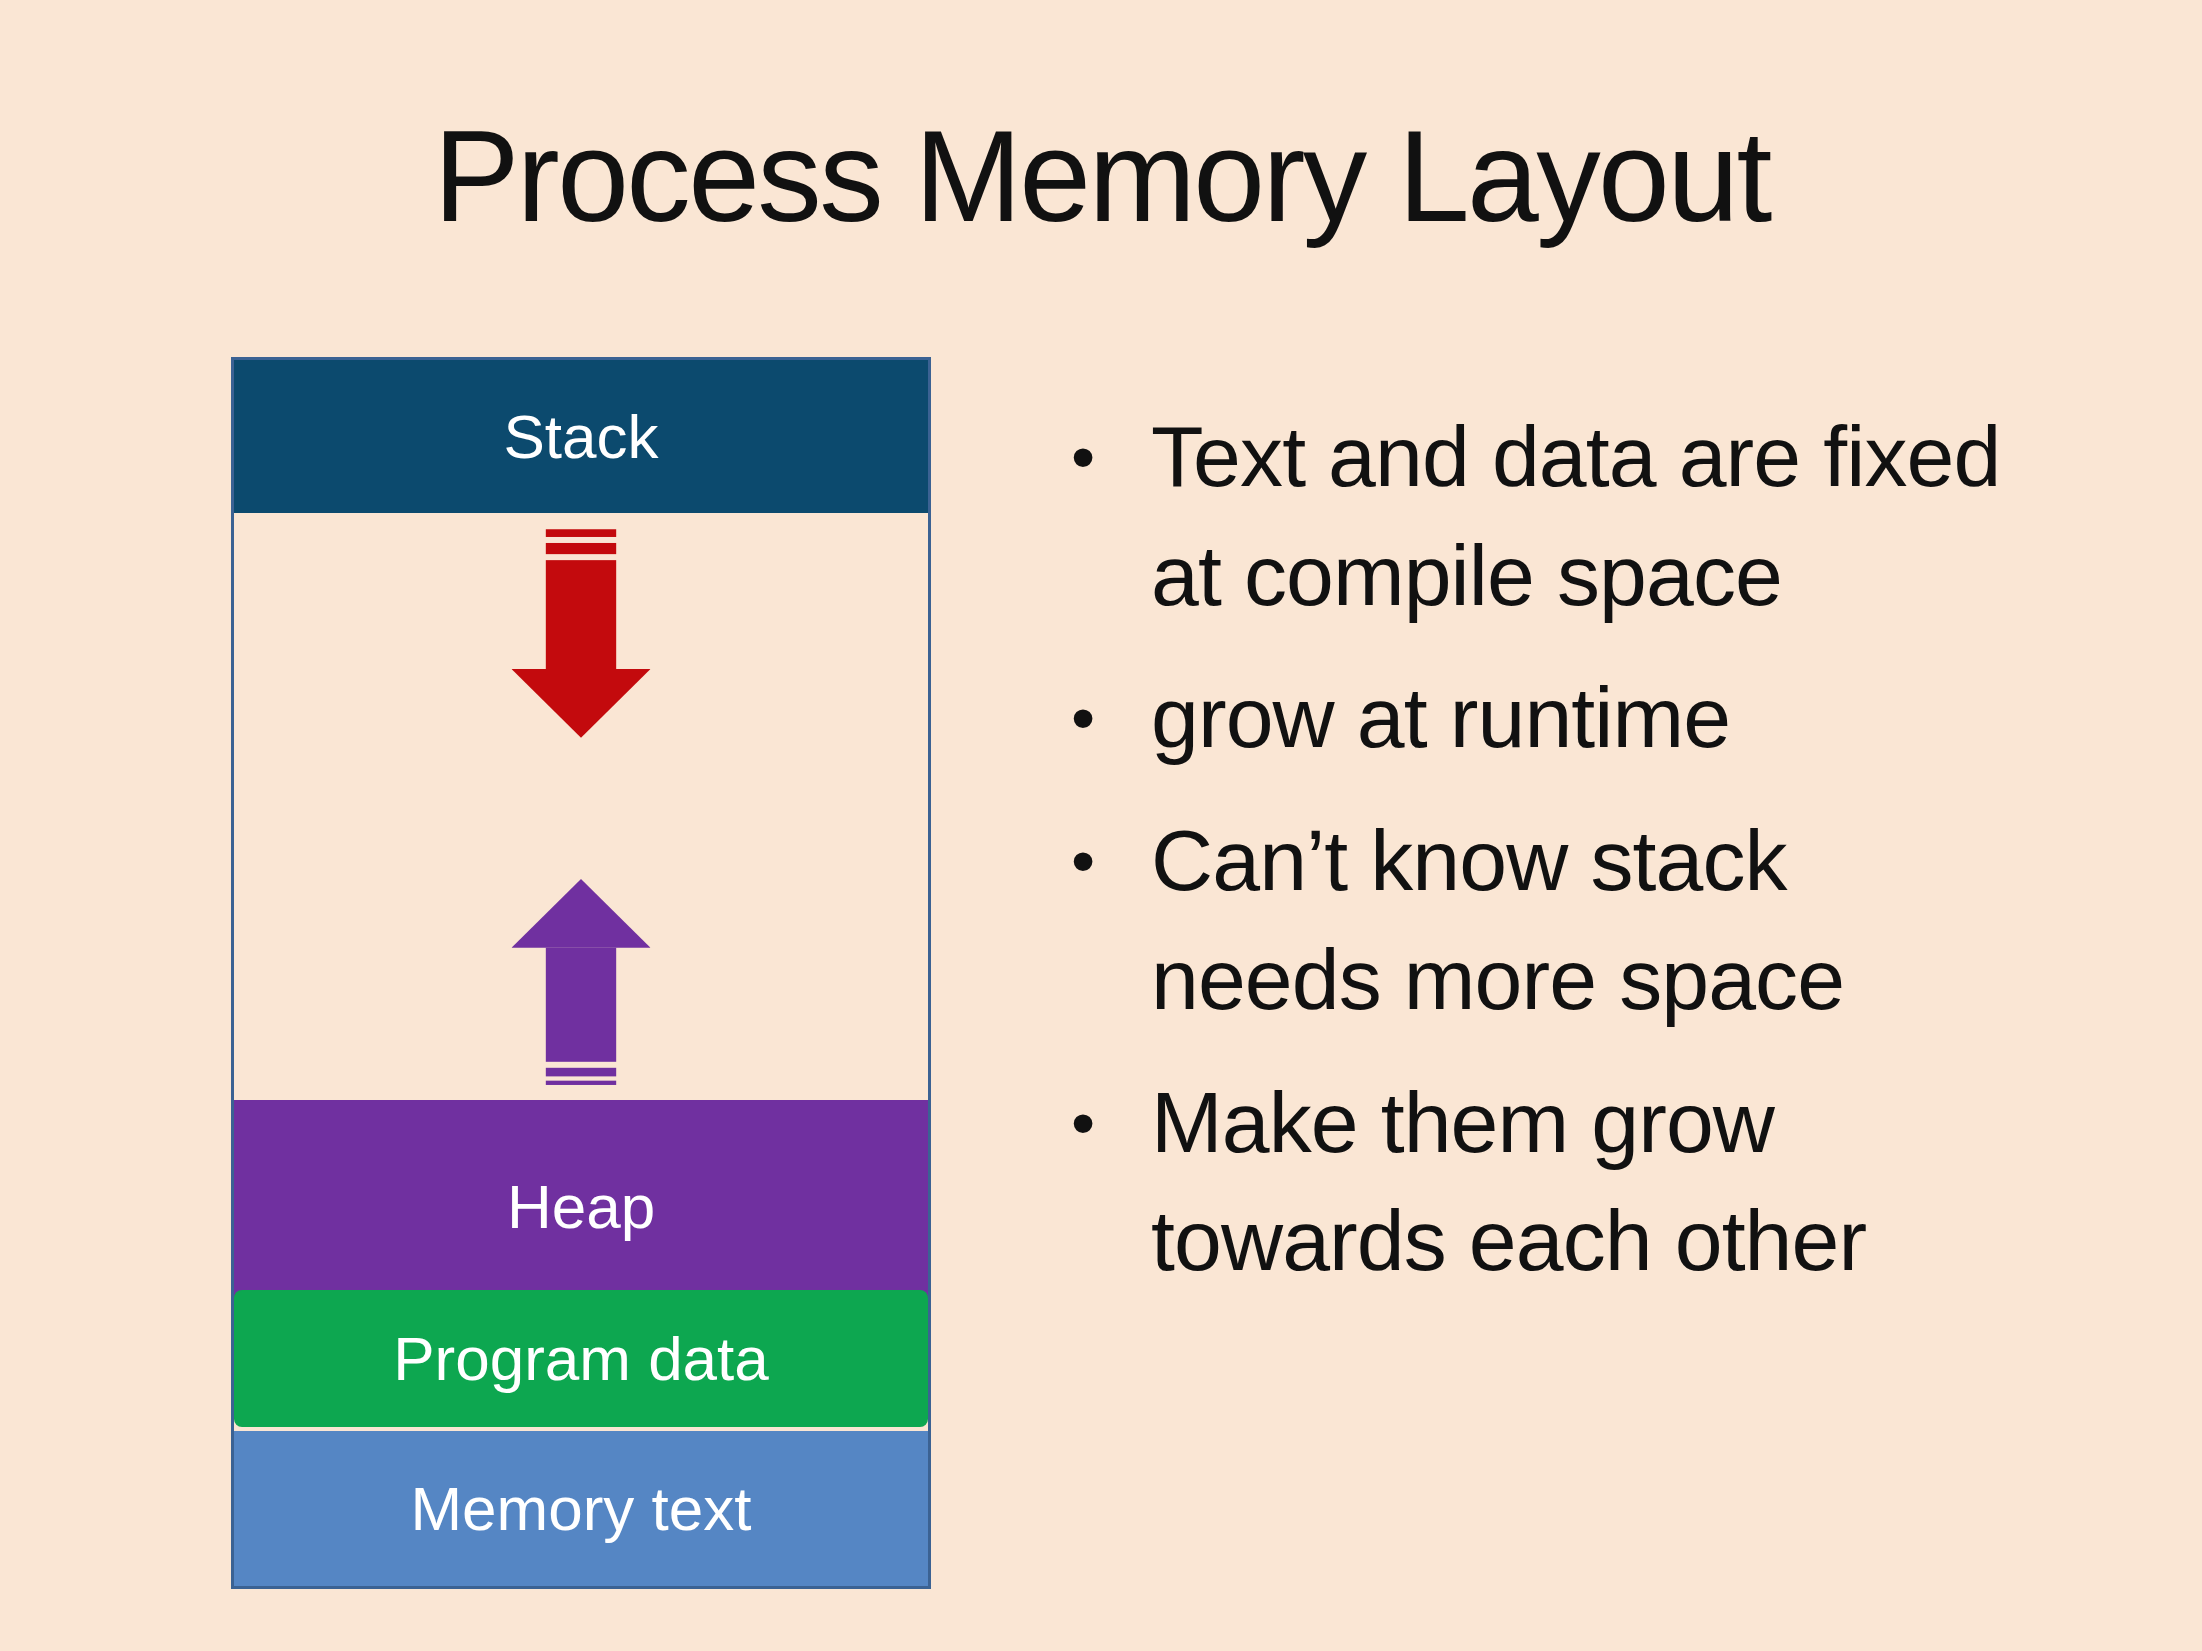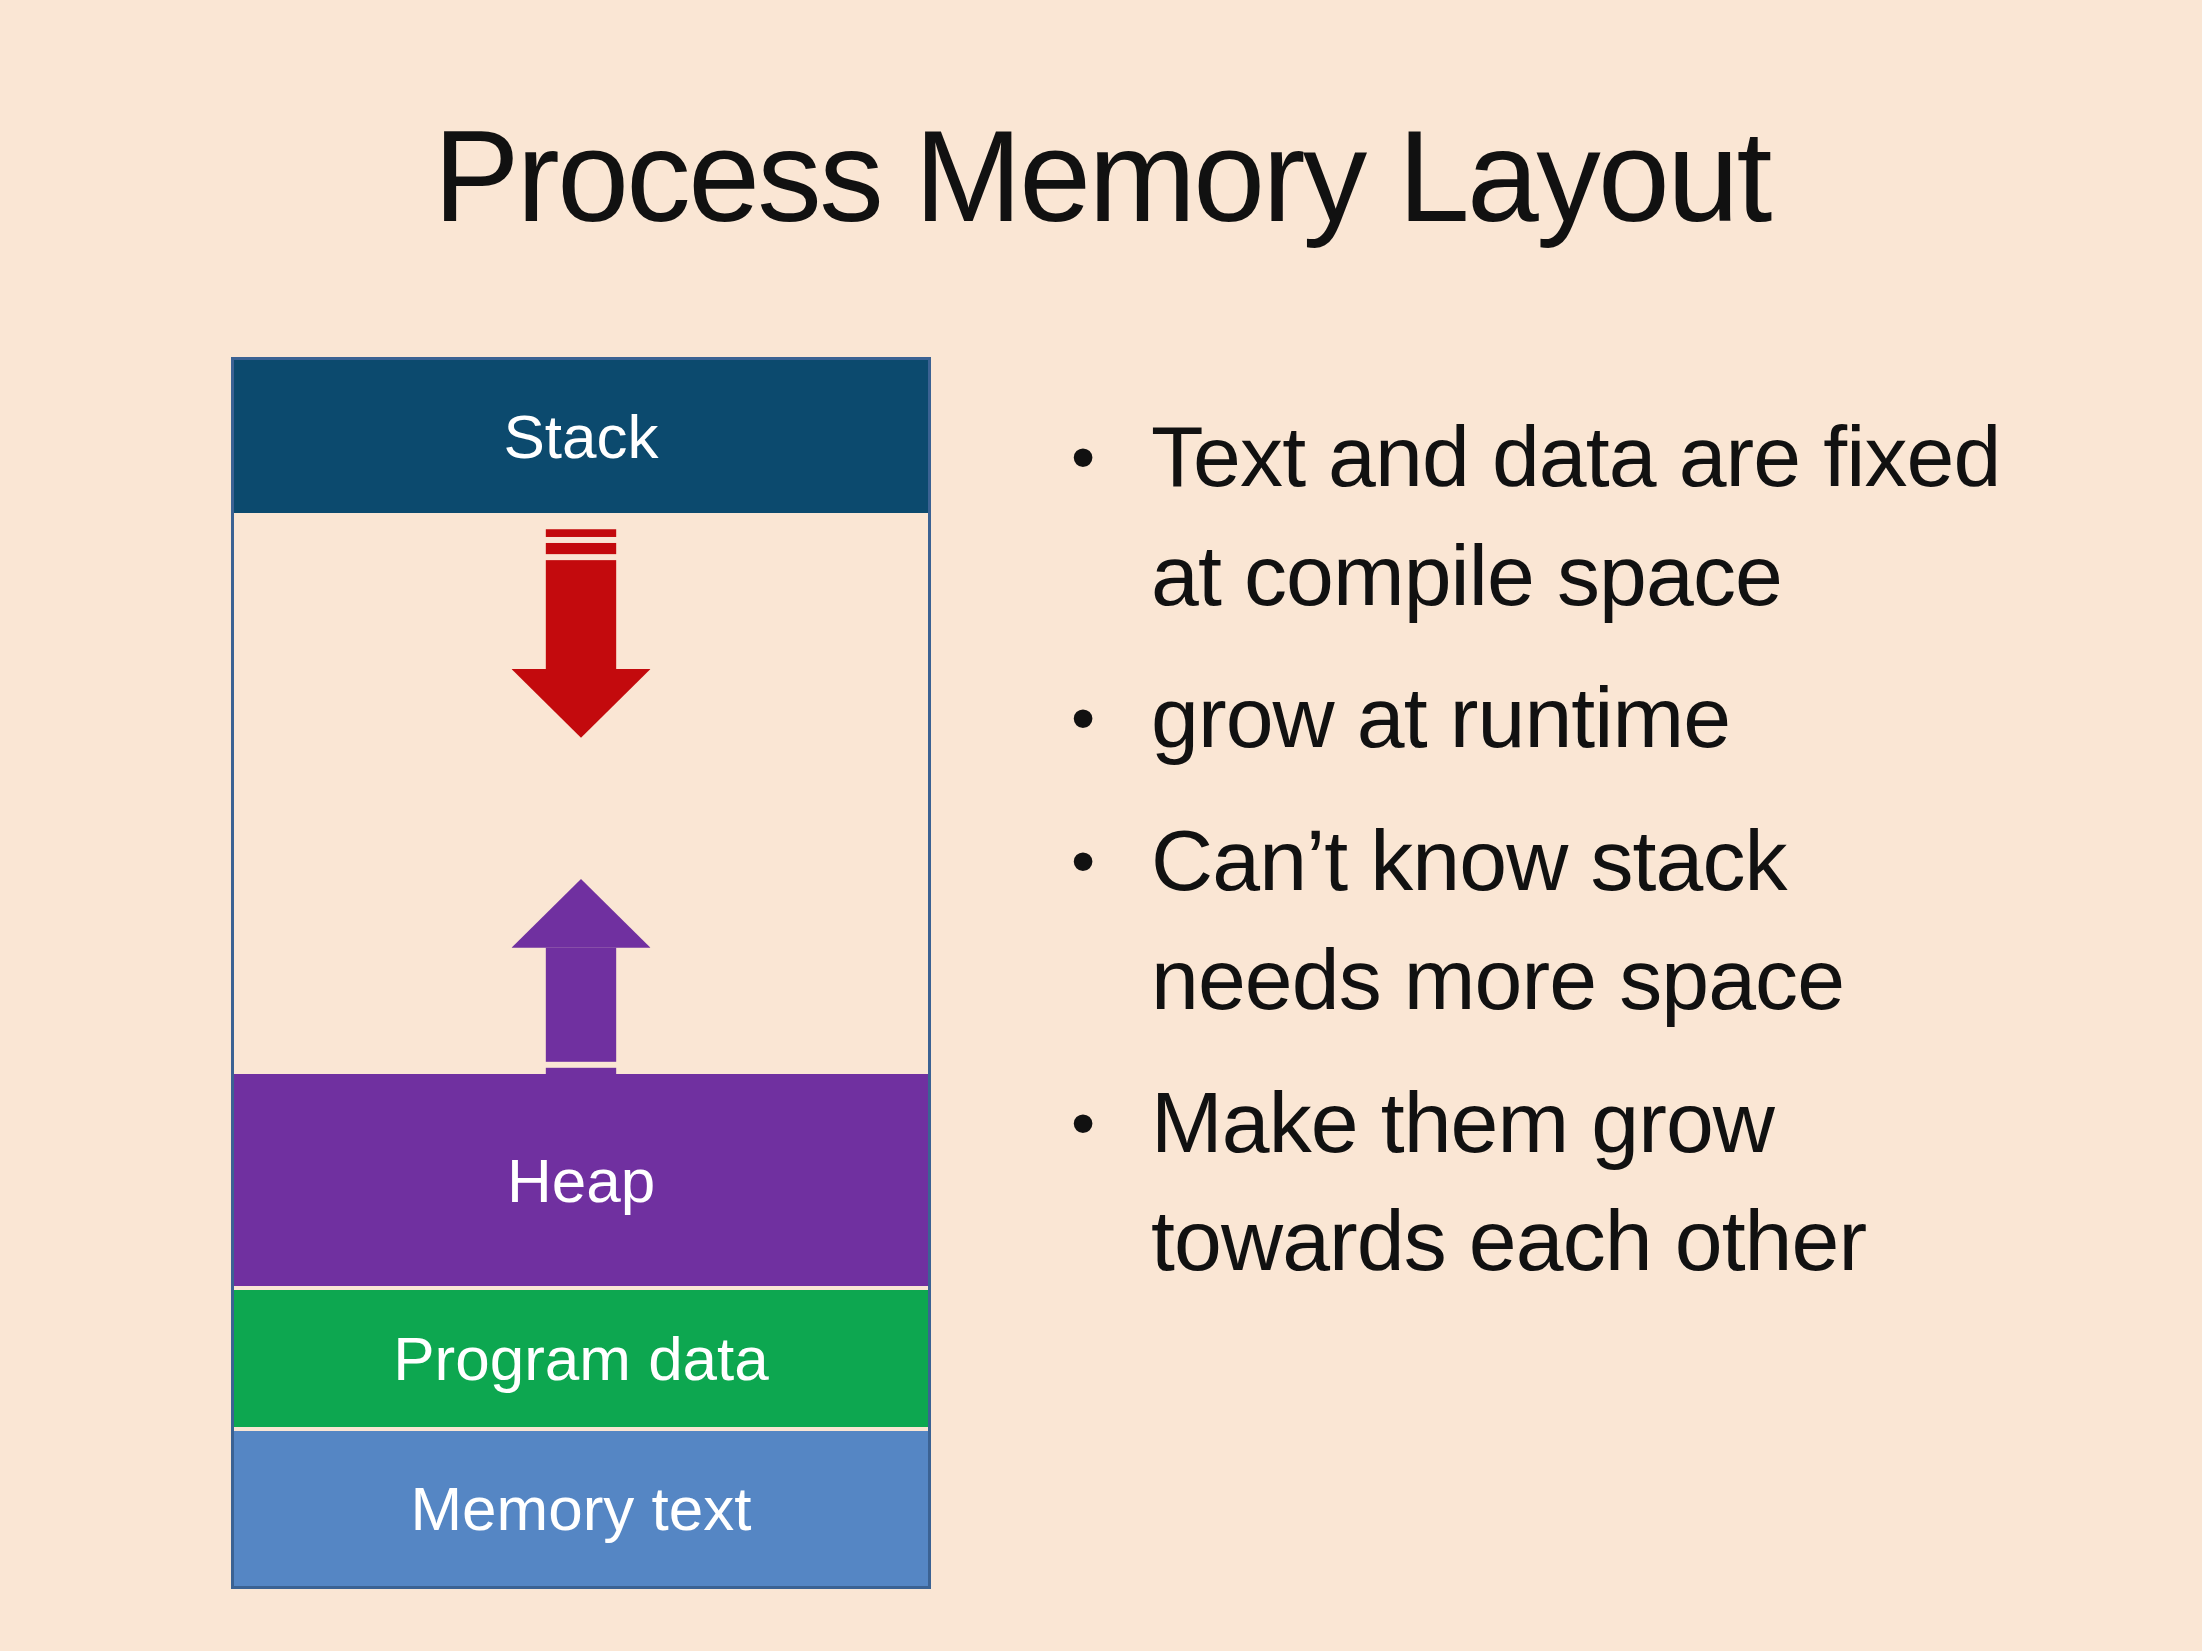--- a/index.html
+++ b/index.html
@@ -44,22 +44,22 @@
     left: 0;
     right: 0;
     display: flex;
     align-items: center;
     justify-content: center;
     color: #FFFFFF;
     font-size: 62px;
     font-weight: 400;
   }
   .block-stack { top: 0;      height: 153px; }
-  .block-heap  { top: 714px;  height: 212px; }
-  .block-pdata { top: 930px; height: 137px; }
+  .block-heap  { top: 740px;  height: 212px; }
+  .block-pdata { top: 930px; height: 137px; border-radius: 8px; }
   .block-ptext { top: 1071px; bottom: 0; }
   .arrow {
     position: absolute;
     left: 50%;
     transform: translateX(-50%);
   }
   .arrow-down { top: 169px; width: 139px; height: 209px; }
   .arrow-up   { top: 519px; width: 139px; height: 206px; }
   
   .bullets {

